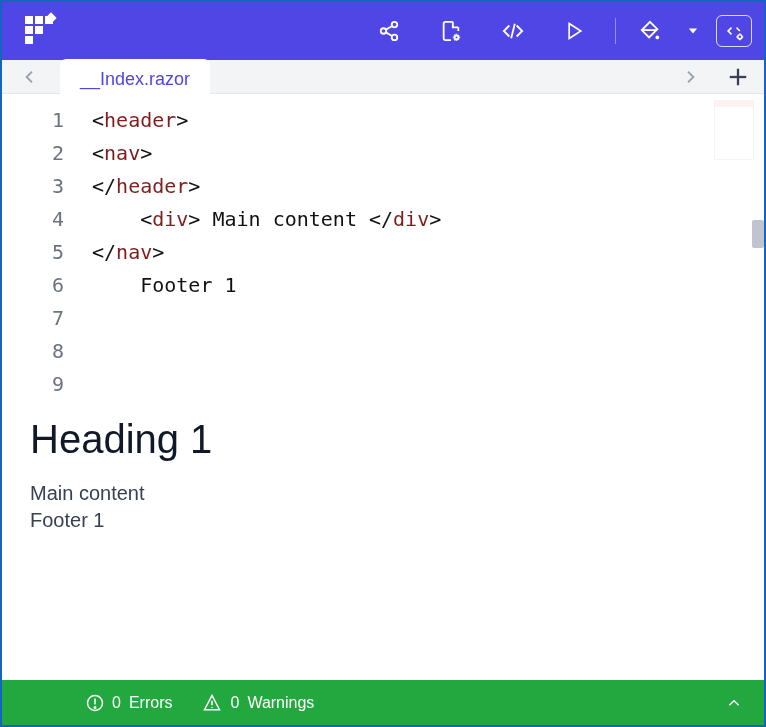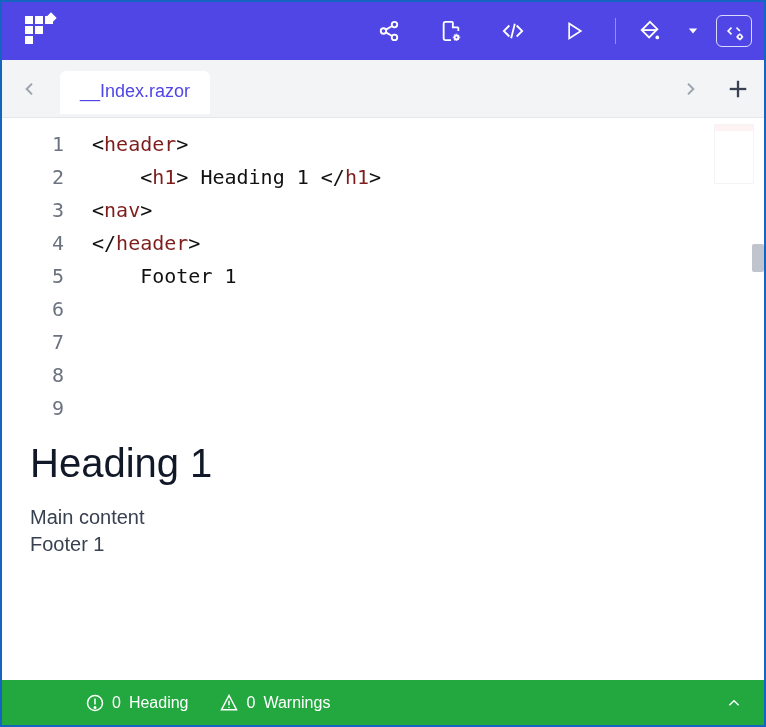--- a/index.html
+++ b/index.html
@@ -16,21 +16,21 @@
 
   
   .grid-icon { position:relative; width:30px; height:30px; }
   .grid-icon .sq { position:absolute; width:8px; height:8px; background:#fff; }
   .grid-icon .s1{left:0;top:0}.grid-icon .s2{left:10px;top:0}.grid-icon .s3{left:20px;top:0}
   .grid-icon .s4{left:0;top:10px}.grid-icon .s5{left:10px;top:10px}
   .grid-icon .s6{left:0;top:20px}
   .grid-icon .dia { position:absolute; width:8px; height:8px; background:#fff; left:22px; top:-2px; transform:rotate(45deg); }
 
   
-  .tabbar { height:58px; background:#f3f4f6; display:flex; align-items:center; padding:0 8px; gap:10px; border-bottom:1px solid #e5e7eb; }
+  .tabbar { height:34px; background:#f3f4f6; display:flex; align-items:center; padding:0 8px; gap:10px; border-bottom:1px solid #e5e7eb; }
   .nav-arrow { width:40px; height:40px; display:flex; align-items:center; justify-content:center; color:#9ca3af; cursor:pointer; }
   .tab { background:#fff; color:#4f46e5; font-size:18px; padding:10px 20px 12px; border-top-left-radius:6px; border-top-right-radius:6px; position:relative; top:4px; }
   .spacer { flex:1; }
   .add-tab { width:36px; height:36px; display:flex; align-items:center; justify-content:center; color:#374151; font-size:28px; cursor:pointer; }
 
   
   .editor-wrap { flex:0 0 300px; display:flex; position:relative; background:#fff; }
   .gutter { width:90px; background:#fff; text-align:right; padding-top:10px; }
   .gutter .ln { height:33px; line-height:33px; font-size:20px; color:#6b7280; padding-right:28px; font-family:Consolas,monospace; }
   .code { flex:1; padding-top:10px; font-family:Consolas,monospace; font-size:20px; }
@@ -157,23 +157,24 @@
       <div class="ln">3</div>
       <div class="ln">4</div>
       <div class="ln">5</div>
       <div class="ln">6</div>
       <div class="ln">7</div>
       <div class="ln">8</div>
       <div class="ln">9</div>
     </div>
   <div class="code" id="code">
       <div class="line"><span class="punc">&lt;</span><span class="tagn">header</span><span class="punc">&gt;</span></div>
-      <div class="line">    <span class="punc">&lt;</span><span class="tagn">h1</span><span class="punc">&gt;</span><span class="txt"> Heading 1 </span><span class="punc">&lt;/</span><span class="tagn">h1</span><span class="punc">&gt;</span></div>
       <div class="line"><span class="punc">&lt;</span><span class="tagn">nav</span><span class="punc">&gt;</span></div>
       <div class="line"><span class="punc">&lt;/</span><span class="tagn">header</span><span class="punc">&gt;</span></div>
+      <div class="line">    <span class="punc">&lt;</span><span class="tagn">div</span><span class="punc">&gt;</span><span class="txt"> Main content </span><span class="punc">&lt;/</span><span class="tagn">div</span><span class="punc">&gt;</span></div>
+      <div class="line"><span class="punc">&lt;/</span><span class="tagn">nav</span><span class="punc">&gt;</span></div>
       <div class="line">    <span class="txt">Footer 1</span></div>
     </div>
   <div class="minimap"></div>
   <div class="scroll-thumb"></div>
 </div>
 
 <div class="preview">
   <h1>Heading 1</h1>
   <div class="ptxt">Main content</div>
   <div class="ptxt">Footer 1</div>
@@ -181,21 +182,21 @@
 
 <div class="status">
   <div style="width:30px"></div>
   <div class="group">
     <svg width="18" height="18" viewBox="0 0 24 24" fill="none" stroke="#fff" stroke-width="2">
         <circle cx="12" cy="12" r="10"></circle>
         <line x1="12" y1="6" x2="12" y2="14"></line>
         <circle cx="12" cy="18" r="1" fill="#fff"></circle>
       </svg>
     <span>0</span>
-    <span>Heading</span>
+    <span>Errors</span>
   </div>
   <div class="group">
     <svg width="20" height="18" viewBox="0 0 24 24" fill="none" stroke="#fff" stroke-width="2">
         <path d="M12 2 L22 21 L2 21 Z"></path>
         <line x1="12" y1="9" x2="12" y2="15"></line>
         <circle cx="12" cy="18" r="1" fill="#fff" stroke="none"></circle>
       </svg>
     <span>0</span>
     <span>Warnings</span>
   </div>

